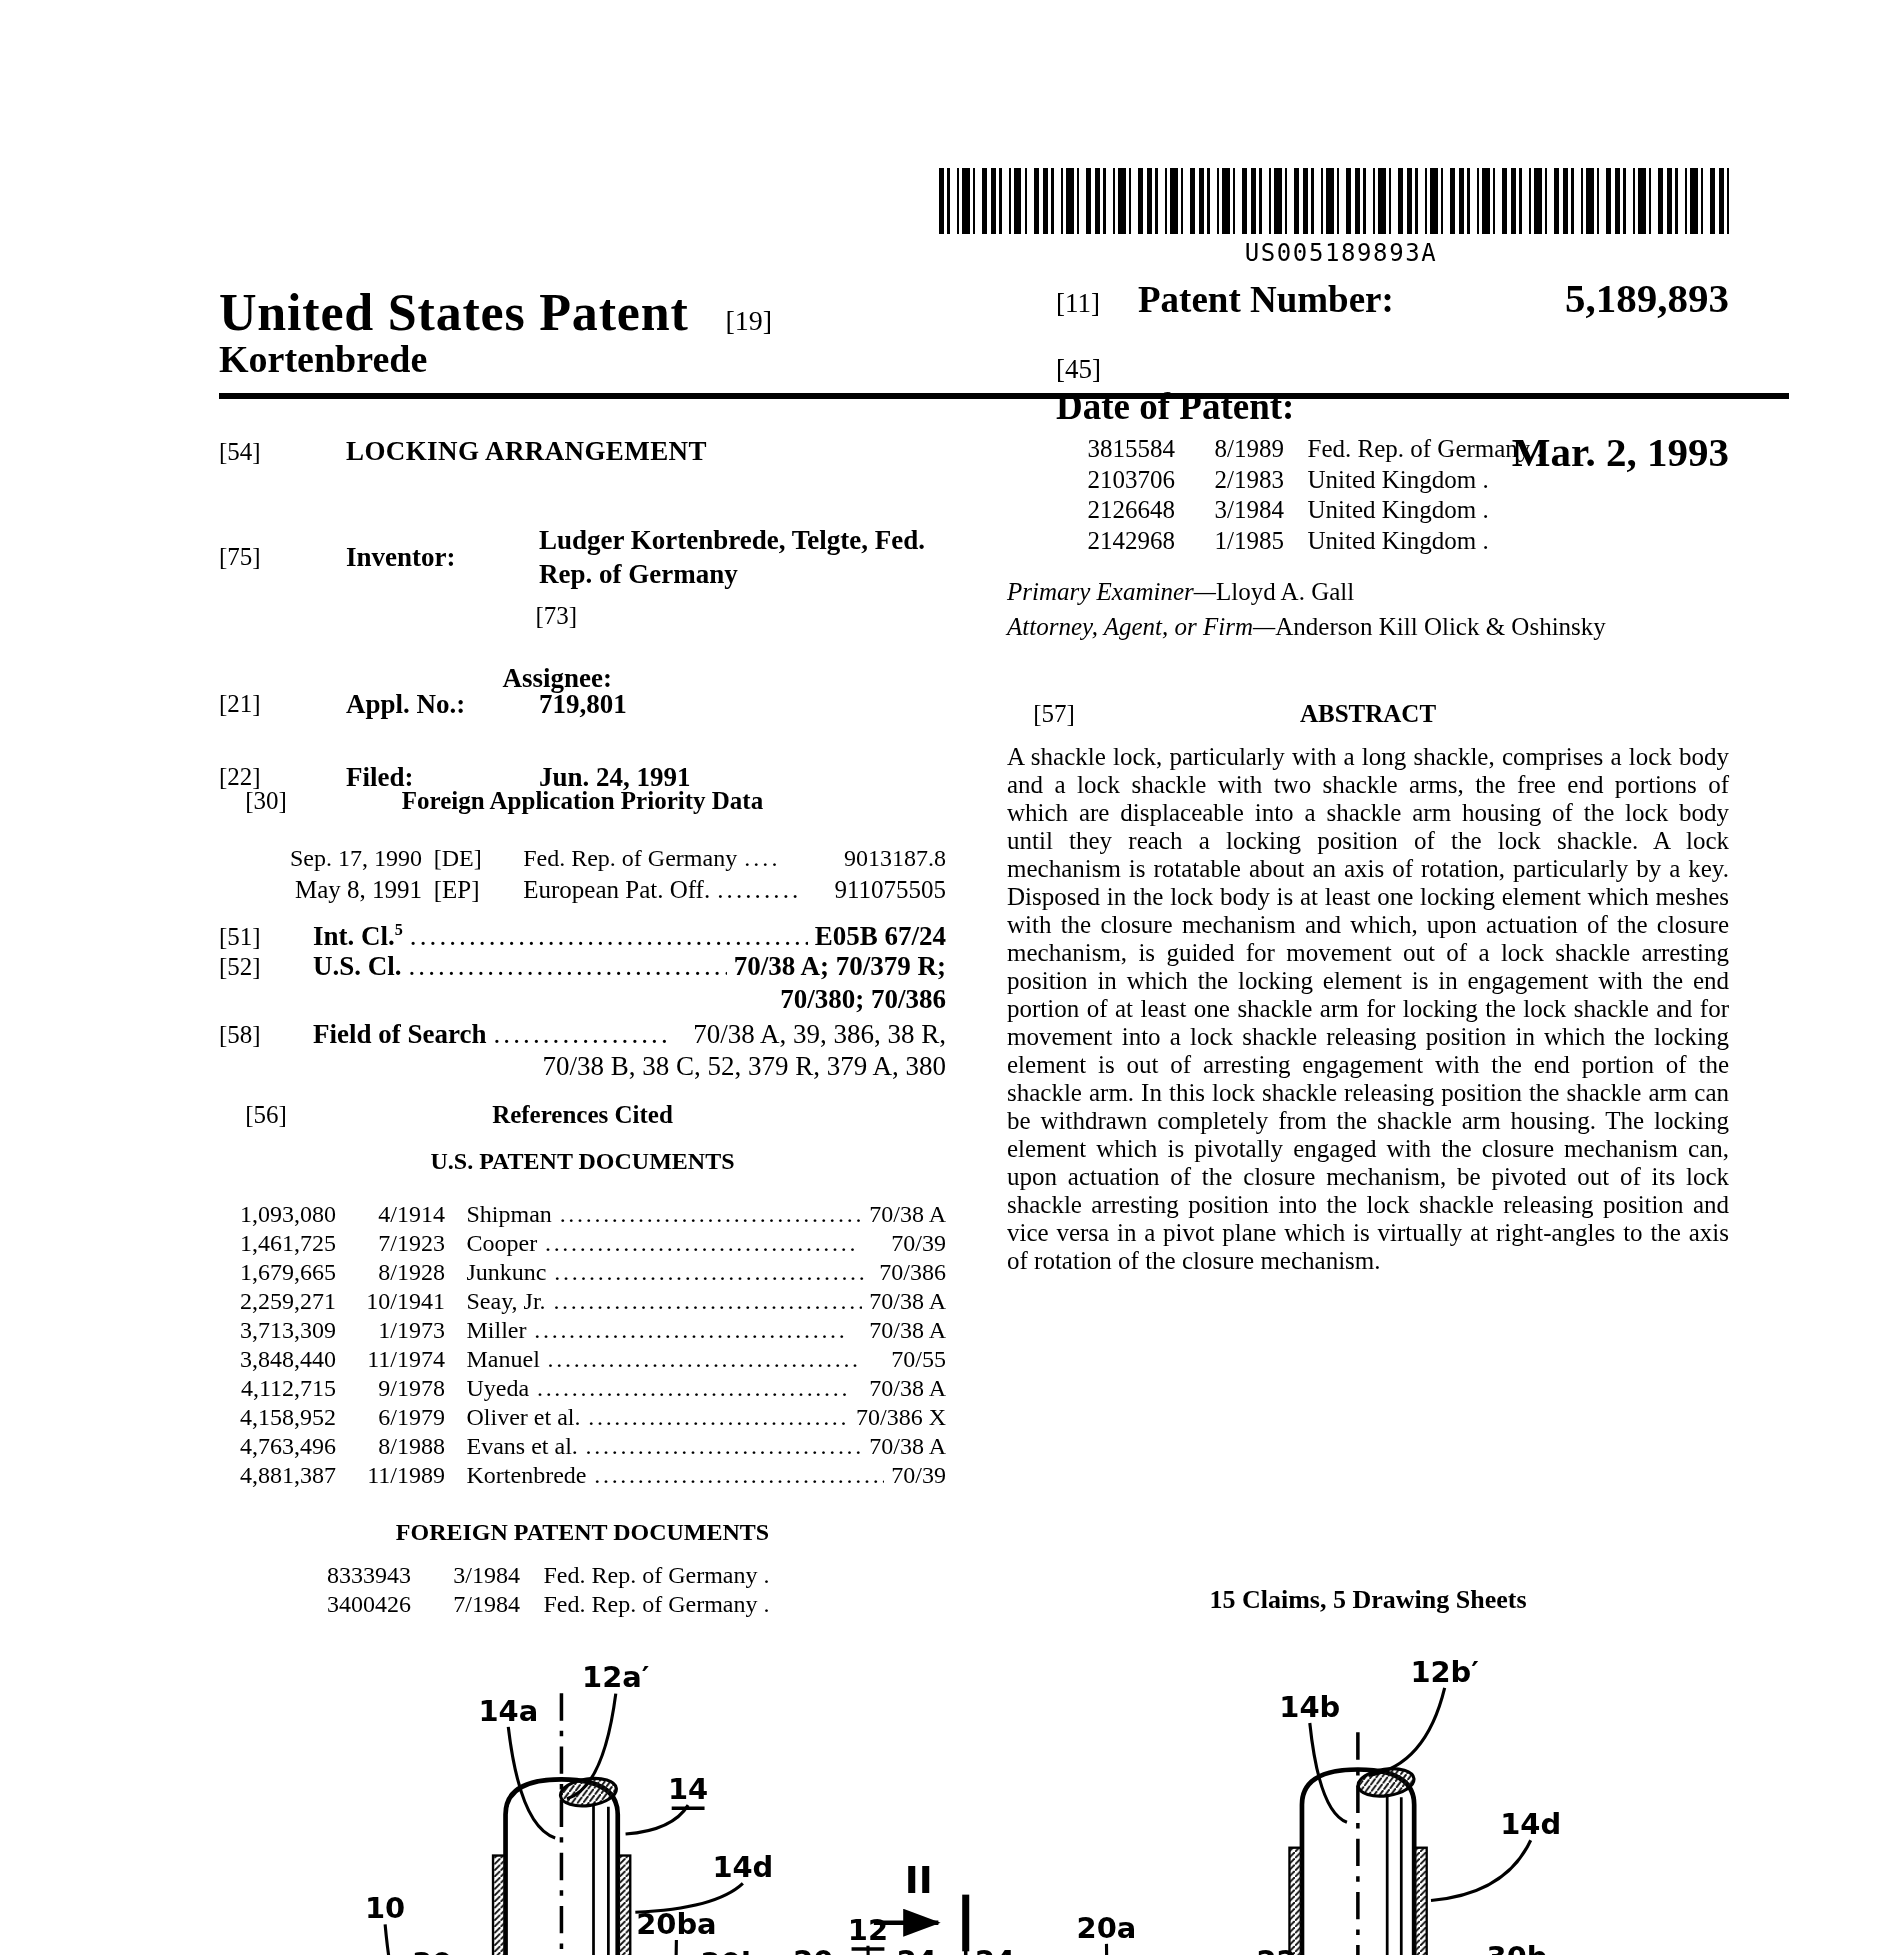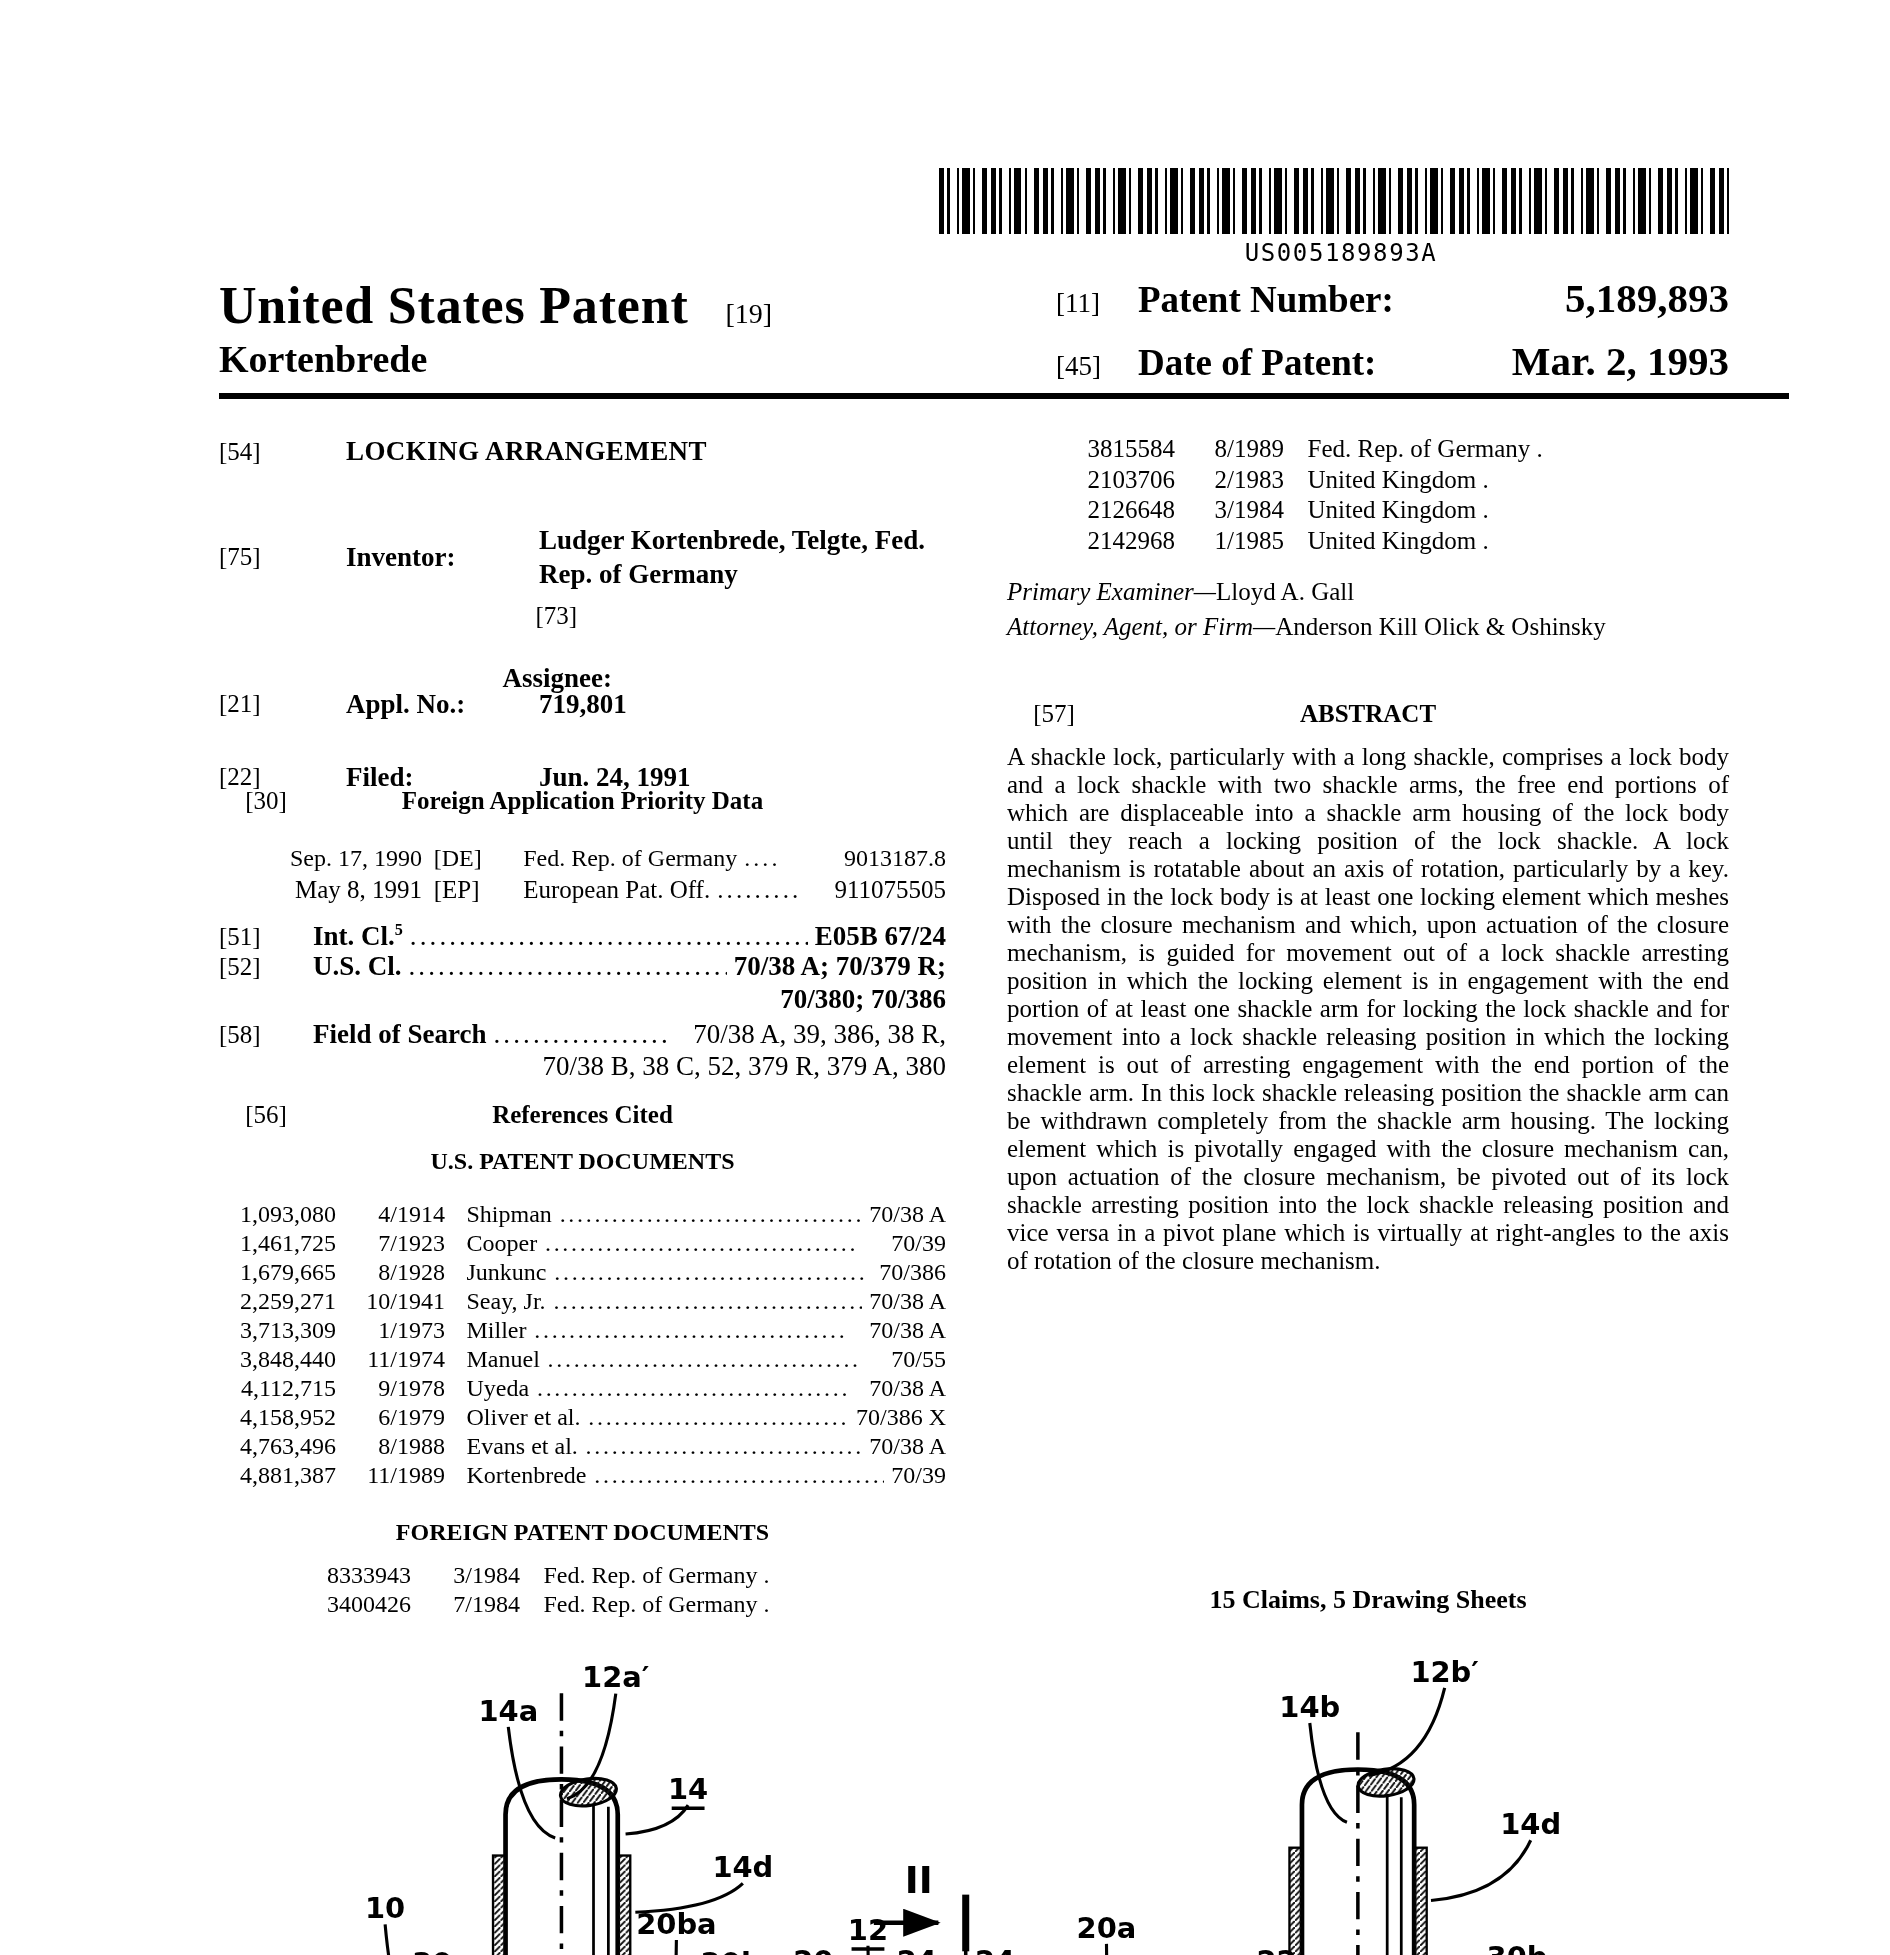--- a/index.html
+++ b/index.html
@@ -7,21 +7,21 @@
        font-family:"Liberation Serif",serif;position:relative;}
   .abs{position:absolute;}
   
   .barcode{left:939px;top:168px;width:790px;height:66px;
     background:repeating-linear-gradient(90deg,
       #000 0 4.7px,#fff 4.7px 7.8px,#000 7.8px 10.6px,#fff 10.6px 17.6px,
       #000 17.6px 20px,#fff 20px 23px,#000 23px 30.5px,#fff 30.5px 34px,
       #000 34px 36px,#fff 36px 43px,#000 43px 48px,#fff 48px 52px);}
   .barcode-text{left:946px;top:239px;width:790px;text-align:center;
     font-family:"DejaVu Sans Mono",monospace;font-size:24px;letter-spacing:1.6px;}
-  .ustitle{left:219px;top:276px;display:flex;align-items:baseline;}
+  .ustitle{left:219px;top:283px;display:flex;align-items:baseline;}
   .ustitle .t{font-size:52px;font-weight:bold;letter-spacing:0.8px;}
   .ustitle .k{font-size:28px;margin-left:37px;}
   .surname{left:219px;top:337px;font-size:38px;font-weight:bold;}
   .hdr-row{left:1056px;width:673px;display:flex;align-items:baseline;}
   .hdr-row .tag{font-size:27px;flex:none;width:82px;}
   .hdr-row .lbl{font-size:37px;font-weight:bold;}
   .hdr-row .val{font-size:41px;font-weight:bold;margin-left:auto;}
   .rule{left:219px;top:393px;width:1570px;height:5.9px;background:#000;}
   
   .lrow{left:219px;width:727px;display:flex;align-items:center;font-size:27px;gap:33px;}
@@ -69,21 +69,21 @@
   <span class="t">United States Patent</span>
   <span class="k">[19]</span>
 </div>
 <div class="abs surname">Kortenbrede</div>
 
 <div class="abs hdr-row" style="top:274px;">
   <span class="tag">[11]</span>
   <span class="lbl">Patent Number:</span>
   <span class="val">5,189,893</span>
 </div>
-<div class="abs hdr-row" style="top:337px;">
+<div class="abs hdr-row" style="top:354px;flex-direction:column;">
   <span class="tag">[45]</span>
   <span class="lbl">Date of Patent:</span>
   <span class="val">Mar. 2, 1993</span>
 </div>
 <div class="abs rule"></div>
 
 <div class="abs lrow t54" style="top:435px;">
   <span class="ltag">[54]</span>
   <div class="lines">
     <div>LOCKING ARRANGEMENT</div>

